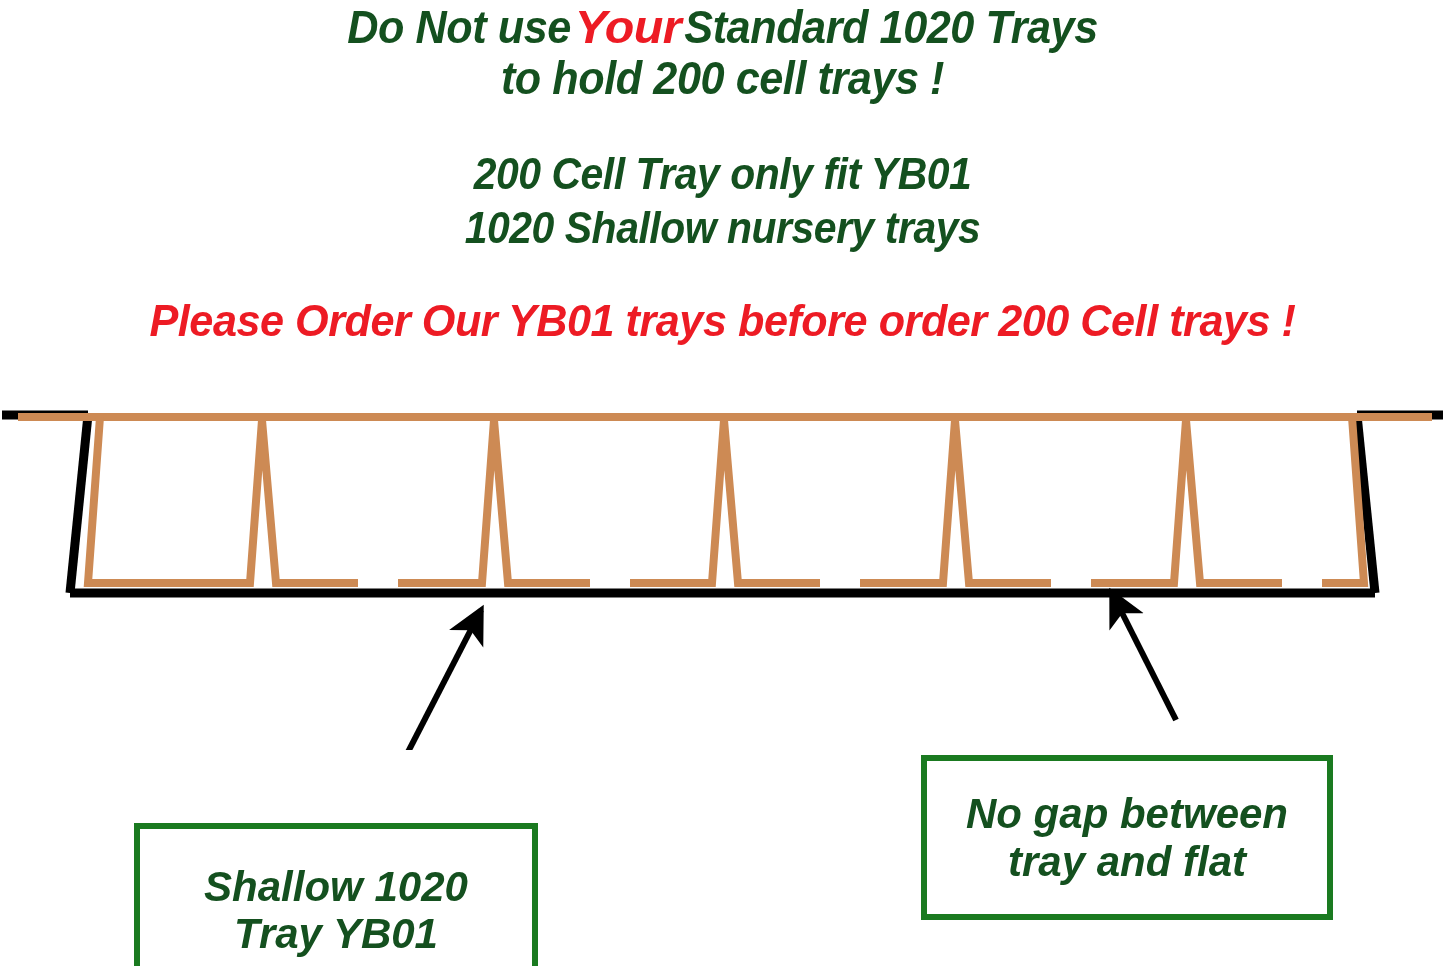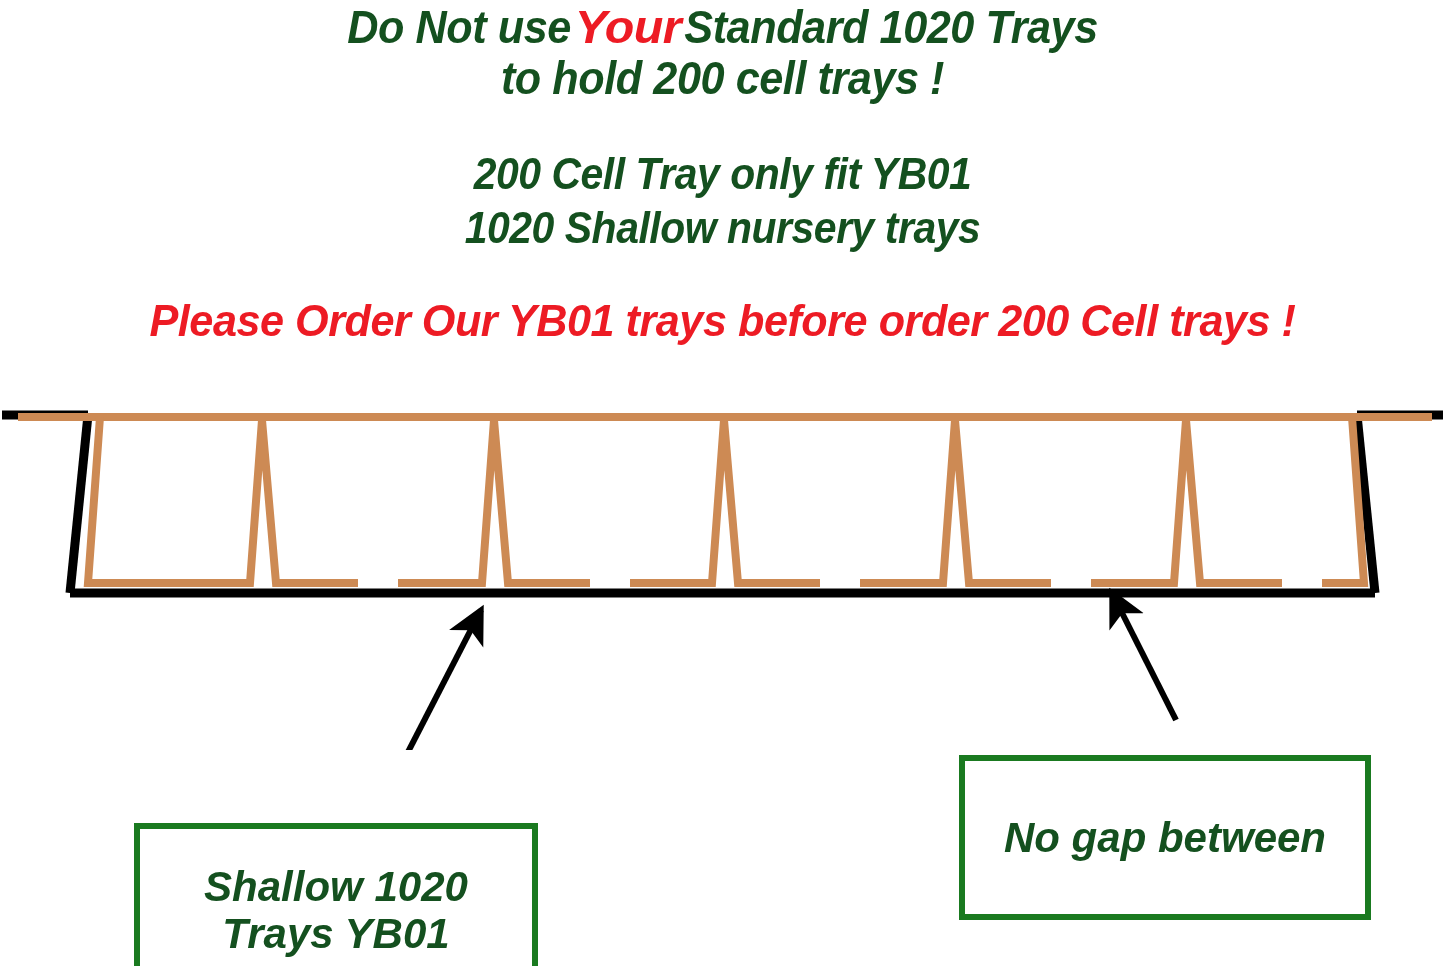--- a/index.html
+++ b/index.html
@@ -101,21 +101,21 @@
   }
   #callout-left {
     left: 134px;
     top: 784px;
     width: 404px;
     height: 174px;
     font-size: 42px;
     margin-top: 39px;
   }
   #callout-right {
-    left: 959px;
+    left: 921px;
     top: 755px;
     width: 412px;
     height: 165px;
     font-size: 42px;
   }
   .callout .line { display: block; }
 </style>
 </head>
 <body>
 
@@ -171,23 +171,24 @@
         </defs>
         <line x1="408" y1="362" x2="481" y2="220" stroke="#000000" stroke-width="6" marker-end="url(#arrowhead)"></line>
         <line x1="1176" y1="330" x2="1112" y2="203" stroke="#000000" stroke-width="6" marker-end="url(#arrowhead)"></line>
       </g>
     </svg>
   </div>
 
   <div class="callout" id="callout-left">
     <div>
       <span class="line">Shallow 1020</span>
-      <span class="line">Trays YB01</span>
+      <span class="line">Tray YB01</span>
     </div>
   </div>
 
   <div class="callout" id="callout-right">
     <div>
       <span class="line">No gap between</span>
+      <span class="line">tray and flat</span>
     </div>
   </div>
 
 </div>
 
 </body></html>

